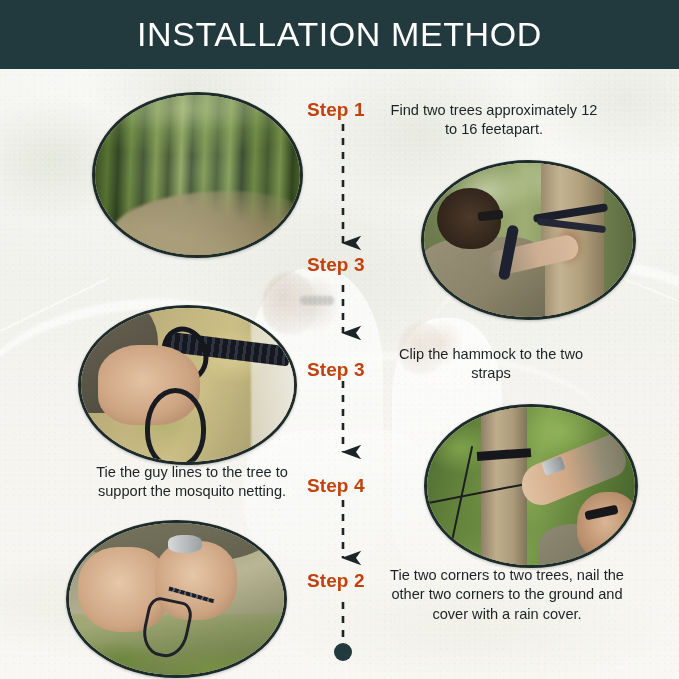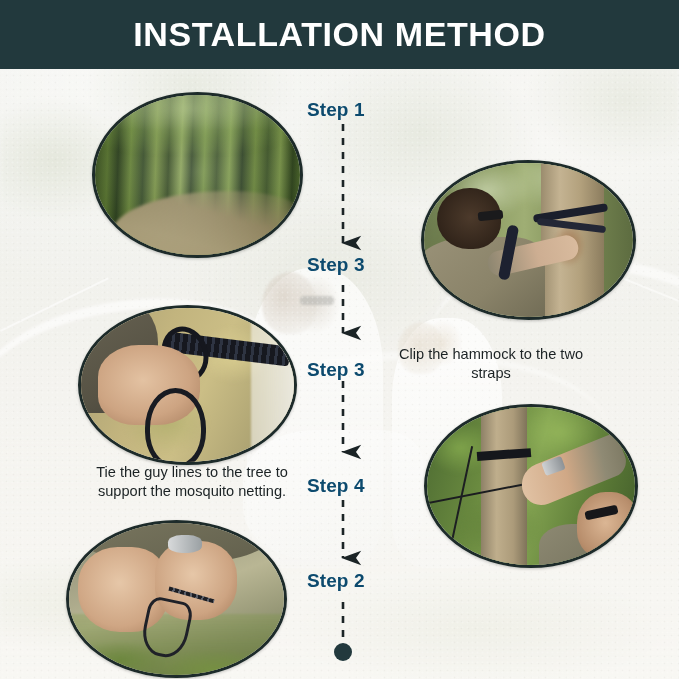--- a/index.html
+++ b/index.html
@@ -105,21 +105,21 @@
     background-size:5px 5px, 7px 7px;
     background-position:0 0, 3px 2px;
   }
 
   
   .header{
     position:absolute;left:0;top:0;width:679px;height:69px;
     background:#22393d;display:flex;align-items:center;justify-content:center;z-index:40;
   }
   .header h1{
-    margin:0;color:#ffffff;font-size:34px;font-weight:700;letter-spacing:.6px;
+    margin:0;color:#ffffff;font-size:34px;font-weight:400;letter-spacing:.6px;
     font-family:"Liberation Sans", sans-serif;
   }
 
   
   .photo{
     position:absolute;border:3px solid #1d2b2a;border-radius:50%;
     overflow:hidden;z-index:20;box-shadow:0 1px 3px rgba(0,0,0,.22);
   }
   .ph-inner{position:absolute;inset:0;}
 
@@ -332,21 +332,21 @@
   .p5 .knees{
     position:absolute;left:6%;top:-14%;width:88%;height:40%;
     background:linear-gradient(160deg,#7d7a62 0%, #615f4c 100%);
     border-radius:0 0 44% 40%;filter:blur(.6px);
   }
 
   
   .chain{position:absolute;left:0;top:0;width:679px;height:679px;z-index:30;pointer-events:none;}
 
   .step-label{
-    position:absolute;z-index:32;color:#0c4a6e;font-weight:700;font-size:19px;
+    position:absolute;z-index:32;color:#c2410c;font-weight:700;font-size:19px;
     letter-spacing:.1px;white-space:nowrap;
   }
 
   
   .caption{
     position:absolute;z-index:31;color:#1b2224;font-size:14.6px;line-height:1.33;
     text-align:center;font-weight:400;
   }
 
   .photo.p1{left:92px;top:92px;width:205px;height:160px;}
@@ -459,16 +459,18 @@
     </g>
     <circle cx="343" cy="652" r="9" fill="#22393d"></circle>
   </svg>
 
   <div class="step-label" style="left:307px;top:99px;">Step 1</div>
   <div class="step-label" style="left:307px;top:254px;">Step 3</div>
   <div class="step-label" style="left:307px;top:359px;">Step 3</div>
   <div class="step-label" style="left:307px;top:475px;">Step 4</div>
   <div class="step-label" style="left:307px;top:570px;">Step 2</div>
 
+  <div class="caption" style="left:388px;top:101px;width:212px;">Find two trees approximately 12 to 16 feetapart.</div>
   <div class="caption" style="left:80px;top:463px;width:224px;">Tie the guy lines to the tree to support the mosquito netting.</div>
   <div class="caption" style="left:388px;top:345px;width:206px;">Clip the hammock to the two straps</div>
+  <div class="caption" style="left:383px;top:566px;width:248px;">Tie two corners to two trees, nail the other two corners to the ground and cover with a rain cover.</div>
 
 </div>
 
 </body></html>

